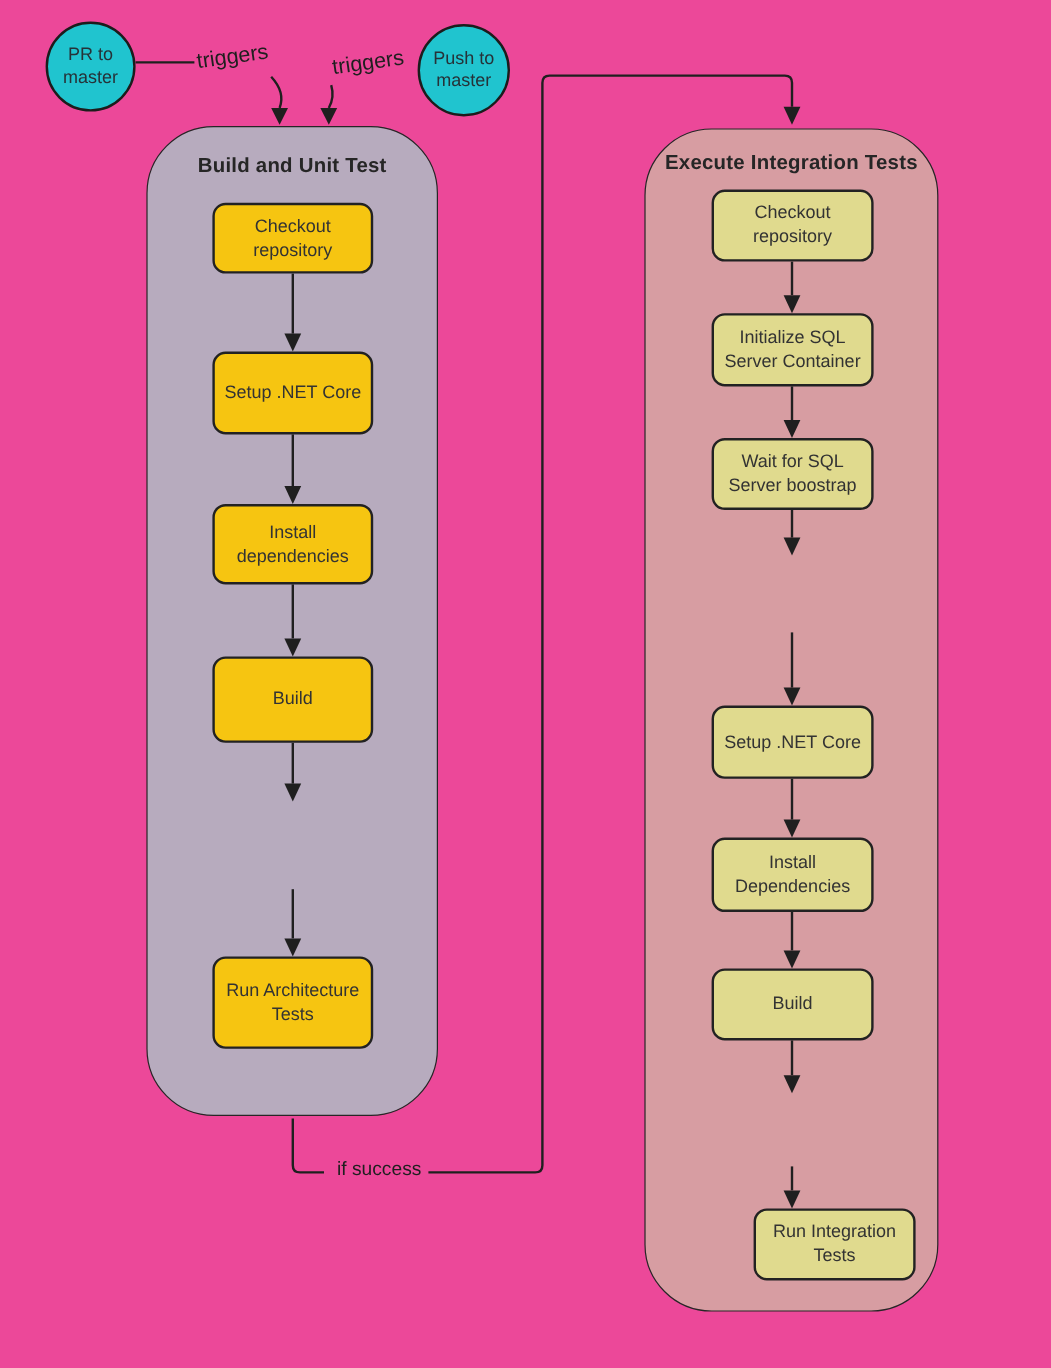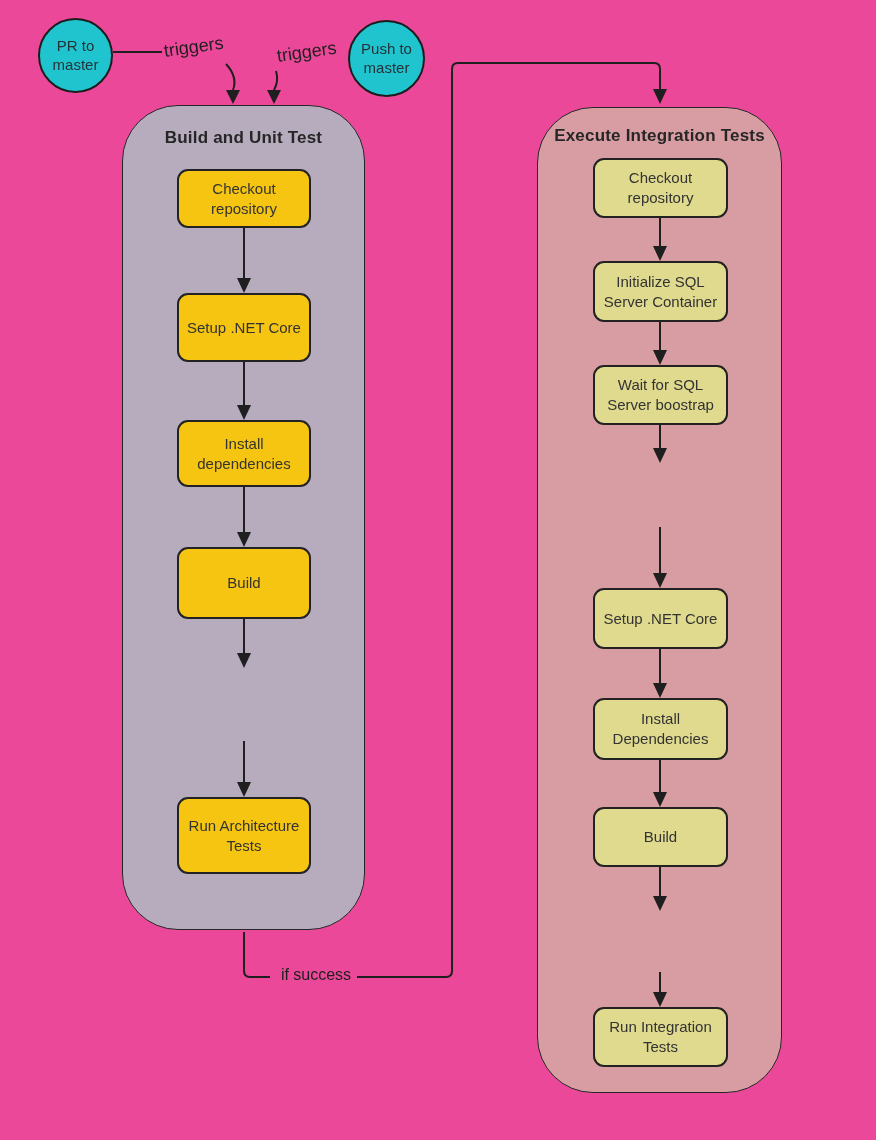--- a/index.html
+++ b/index.html
@@ -111,15 +111,15 @@
   <div class="node node--yellow" style="left:177px;top:420px;width:134px;height:67px">Install dependencies</div>
   <div class="node node--yellow" style="left:177px;top:547px;width:134px;height:72px">Build</div>
   <div class="node node--yellow" style="left:177px;top:797px;width:134px;height:77px">Run Architecture Tests</div>
 
   <div class="node node--khaki" style="left:593px;top:158px;width:135px;height:60px">Checkout repository</div>
   <div class="node node--khaki" style="left:593px;top:261px;width:135px;height:61px">Initialize SQL Server Container</div>
   <div class="node node--khaki" style="left:593px;top:365px;width:135px;height:60px">Wait for SQL Server boostrap</div>
   <div class="node node--khaki" style="left:593px;top:588px;width:135px;height:61px">Setup .NET Core</div>
   <div class="node node--khaki" style="left:593px;top:698px;width:135px;height:62px">Install Dependencies</div>
   <div class="node node--khaki" style="left:593px;top:807px;width:135px;height:60px">Build</div>
-  <div class="node node--khaki" style="left:593px;top:1007px;width:135px;height:60px">Run Integration Tests</div>
+  <div class="node node--khaki" style="left:628px;top:1007px;width:135px;height:60px">Run Integration Tests</div>
 
 </div>
 
 </body></html>

